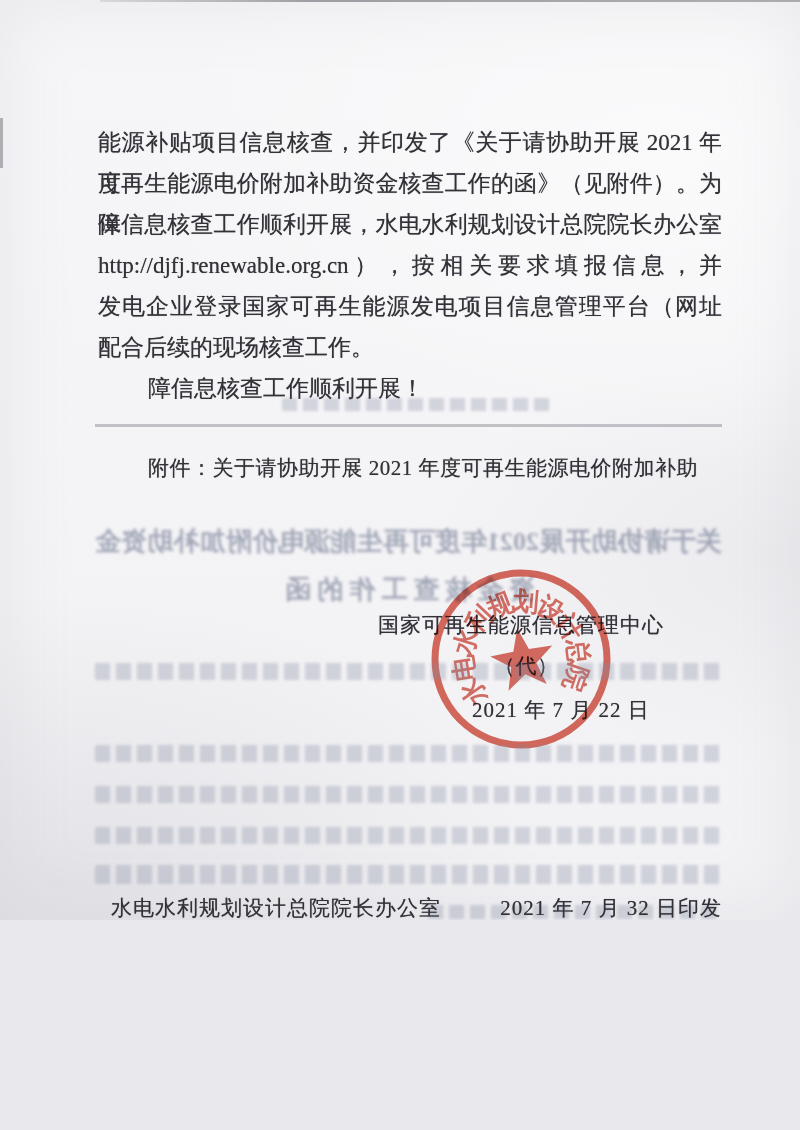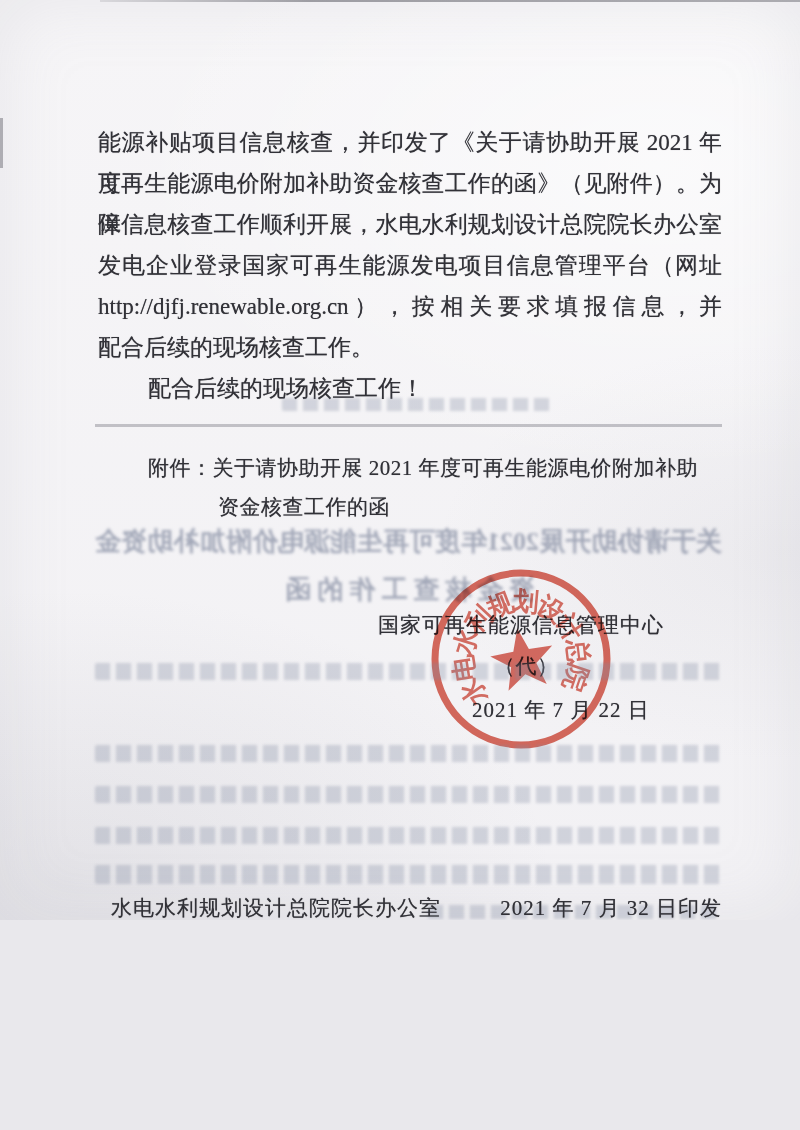--- a/index.html
+++ b/index.html
@@ -96,32 +96,31 @@
 
 <div class="page">
 
   <div class="abs edge-top"></div>
   <div class="abs edge-left-tick"></div>
 
   <div class="abs body-block">
     <div class="body-line jl">能源补贴项目信息核查，并印发了《关于请协助开展 2021 年度</div>
     <div class="body-line jl">可再生能源电价附加补助资金核查工作的函》（见附件）。为保</div>
     <div class="body-line jl">障信息核查工作顺利开展，水电水利规划设计总院院长办公室</div>
+    <div class="body-line jl">http://djfj.renewable.org.cn），按相关要求填报信息，并</div>
     <div class="body-line jl">发电企业登录国家可再生能源发电项目信息管理平台（网址</div>
-    <div class="body-line jl">http://djfj.renewable.org.cn），按相关要求填报信息，并</div>
     <div class="body-line">配合后续的现场核查工作。</div>
-    <div class="body-line indent2">配合后续的现场核查工作！</div>
+    <div class="body-line indent2">障信息核查工作顺利开展！</div>
   </div>
 
   <div class="abs ghost-row" style="left:282px; top:398px; width:268px; height:13px;"></div>
 
   <div class="abs artifact-line" style="left:95px; top:424px; width:627px; height:3px;"></div>
 
   <div class="abs doc-text" style="left:148px; top:454px;">附件：关于请协助开展 2021 年度可再生能源电价附加补助</div>
-  <div class="abs doc-text" style="left:218px; top:493px;">资金核查工作的函</div>
 
   <div class="abs ghost-title jl" style="left:95px; top:524px; width:627px; font-size:26px;">关于请协助开展2021年度可再生能源电价附加补助资金</div>
   <div class="abs ghost-title" style="left:252px; top:572px; width:310px; font-size:26px; text-align:center; letter-spacing:6px;">资金核查工作的函</div>
 
   <div class="abs doc-text" style="left:378px; top:611px; letter-spacing:1px;">国家可再生能源信息管理中心</div>
   <div class="abs doc-text" style="left:494px; top:652px;">（代）</div>
   <div class="abs doc-text" style="left:448px; top:696px; letter-spacing:1px;margin-left:24px;">2021 年 7 月 22 日</div>
 
   <svg class="abs seal" id="seal-svg" viewBox="0 0 220 220" style="color: rgb(207, 58, 42);">
     <circle cx="110" cy="110" r="86" fill="none" stroke="currentColor" stroke-width="7" opacity="0.82"></circle>

